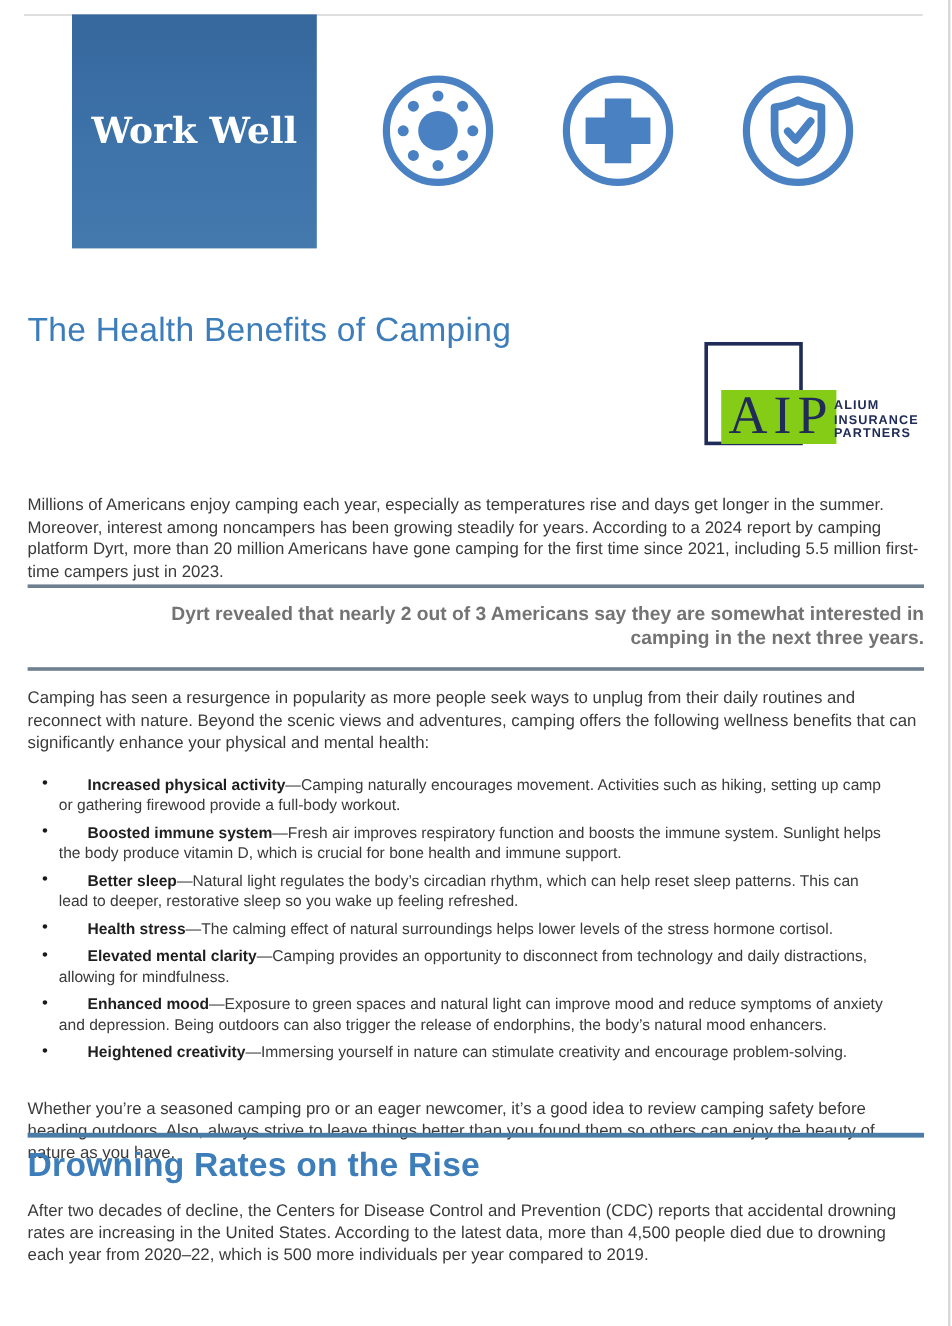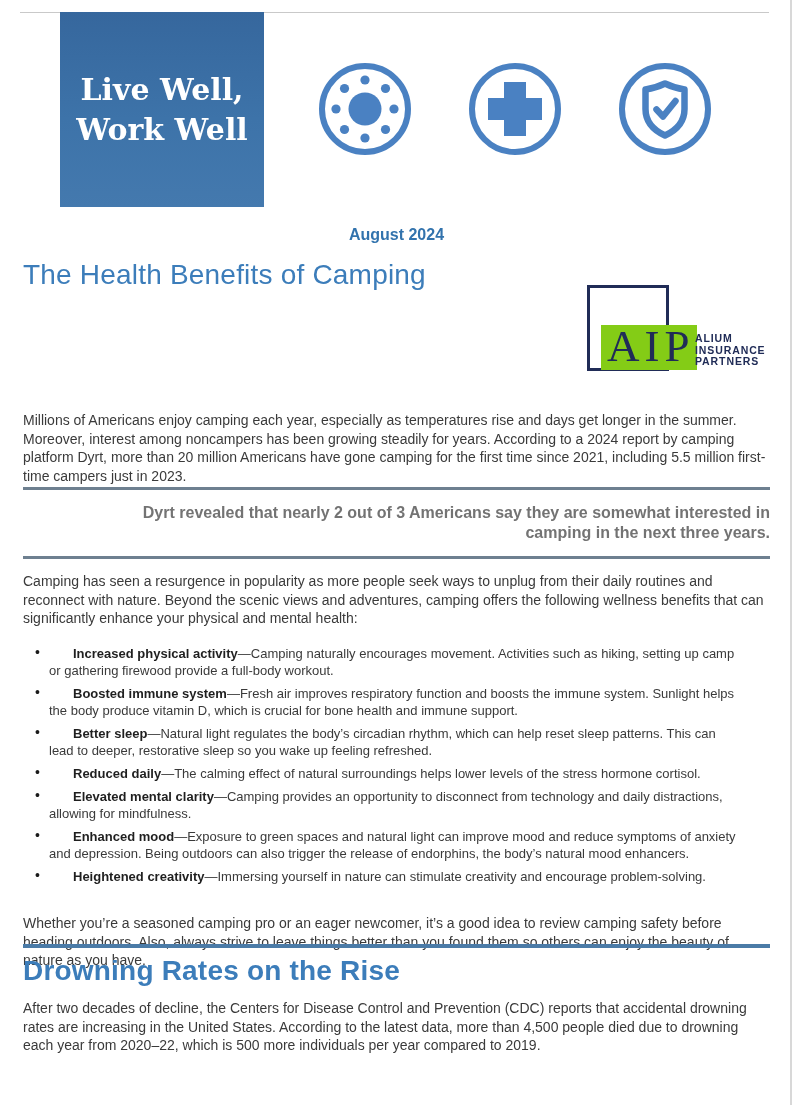--- a/index.html
+++ b/index.html
@@ -94,21 +94,20 @@
 <body>
 
 <div class="page">
 
   <div class="top-hairline"></div>
   <div class="right-edge"></div>
 
   <header>
     <div class="banner">
       <div class="banner-text">
-        <span>Live Well,</span>
         <span>Work Well</span>
       </div>
     </div>
 
     <div class="hdr-icon sun">
       <svg viewBox="0 0 94 94" width="94" height="94">
         <circle cx="47" cy="47" r="43" fill="none" stroke="#4a81c2" stroke-width="6"></circle>
         <circle cx="47" cy="47" r="16.5" fill="#4a81c2"></circle>
         <circle cx="76" cy="47" r="4.6" fill="#4a81c2"></circle>
         <circle cx="67.5" cy="67.5" r="4.6" fill="#4a81c2"></circle>
@@ -130,21 +129,20 @@
 
     <div class="hdr-icon shield">
       <svg viewBox="0 0 94 94" width="94" height="94">
         <circle cx="47" cy="47" r="43" fill="none" stroke="#4a81c2" stroke-width="6"></circle>
         <path d="M47 21.5 C53 24.5 60 26.5 66.5 27.5 L66.5 47 C66.5 59.5 59 68 47 73.5 C35 68 27.5 59.5 27.5 47 L27.5 27.5 C34 26.5 41 24.5 47 21.5 Z" fill="none" stroke="#4a81c2" stroke-width="6.5" stroke-linejoin="round"></path>
         <path d="M38.5 47.5 L45 54.5 L57.5 39" fill="none" stroke="#4a81c2" stroke-width="6.5" stroke-linecap="round" stroke-linejoin="round"></path>
       </svg>
     </div>
   </header>
 
-  <div class="issue-date">August 2024</div>
 
   <h1 class="article-title">The Health Benefits of Camping</h1>
 
   <div class="logo">
     <div class="logo-square"></div>
     <div class="logo-aip">AIP</div>
     <div class="logo-name">
       <div>ALIUM</div>
       <div>INSURANCE</div>
       <div>PARTNERS</div>
@@ -165,21 +163,21 @@
     <li>
       <span class="term">Increased physical activity</span><span>—Camping naturally encourages movement. Activities such as hiking, setting up camp or gathering firewood provide a full-body workout.</span>
     </li>
     <li>
       <span class="term">Boosted immune system</span><span>—Fresh air improves respiratory function and boosts the immune system. Sunlight helps the body produce vitamin D, which is crucial for bone health and immune support.</span>
     </li>
     <li>
       <span class="term">Better sleep</span><span>—Natural light regulates the body’s circadian rhythm, which can help reset sleep patterns. This can lead to deeper, restorative sleep so you wake up feeling refreshed.</span>
     </li>
     <li>
-      <span class="term">Reduced daily</span><span>—The calming effect of natural surroundings helps lower levels of the stress hormone cortisol.</span>
+      <span class="term">Health stress</span><span>—The calming effect of natural surroundings helps lower levels of the stress hormone cortisol.</span>
     </li>
     <li>
       <span class="term">Elevated mental clarity</span><span>—Camping provides an opportunity to disconnect from technology and daily distractions, allowing for mindfulness.</span>
     </li>
     <li>
       <span class="term">Enhanced mood</span><span>—Exposure to green spaces and natural light can improve mood and reduce symptoms of anxiety and depression. Being outdoors can also trigger the release of endorphins, the body’s natural mood enhancers.</span>
     </li>
     <li>
       <span class="term">Heightened creativity</span><span>—Immersing yourself in nature can stimulate creativity and encourage problem-solving.</span>
     </li>

